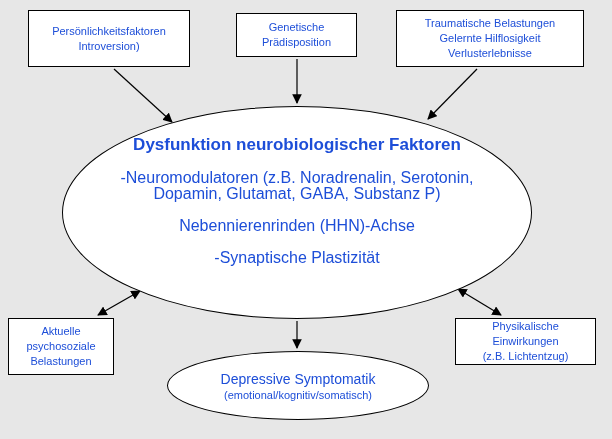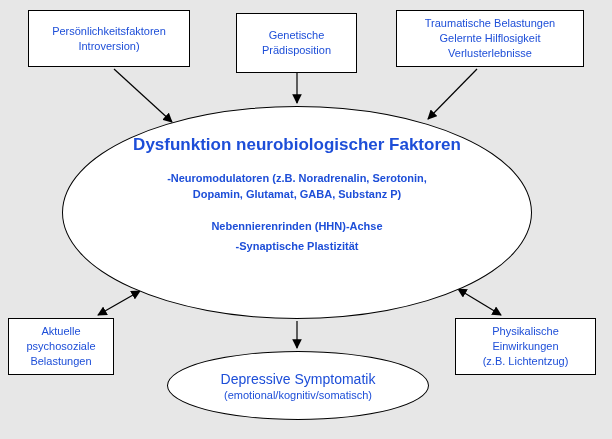--- a/index.html
+++ b/index.html
@@ -36,44 +36,43 @@
   .box .bline{
     font-size:11px;
     line-height:15px;
     white-space:nowrap;
   }
   .ellipse{
     border-radius:50%;
   }
   
   .box-personality{left:28px;top:10px;width:162px;height:57px;}
-  .box-genetic{left:236px;top:13px;width:121px;height:60px;}
+  .box-genetic{left:236px;top:13px;width:121px;height:44px;}
   .box-trauma{left:396px;top:10px;width:188px;height:57px;}
   
   .box-psychosocial{left:8px;top:318px;width:106px;height:57px;}
-  .box-physical{left:455px;top:318px;width:141px;height:57px;}
+  .box-physical{left:455px;top:318px;width:141px;height:47px;}
   
   .ellipse-central{
     left:62px;top:106px;width:470px;height:213px;
     justify-content:flex-start;
     padding-top:30px;
   }
   .ellipse-central .etitle{
     font-size:17px;
     font-weight:bold;
     line-height:16px;
   }
   .ellipse-central .para{
-    font-size:11px;
+    font-size:16px;
     line-height:16px;
-    font-weight:bold;
   }
   .para-1{margin-top:17px;}
   .para-2{margin-top:16px;}
-  .para-3{margin-top:4px;}
+  .para-3{margin-top:16px;}
   
   .ellipse-symptoms{
     left:167px;top:351px;width:262px;height:69px;
     padding-top:2px;
   }
   .ellipse-symptoms .etitle{
     font-size:14px;
     font-weight:normal;
     line-height:16px;
   }

